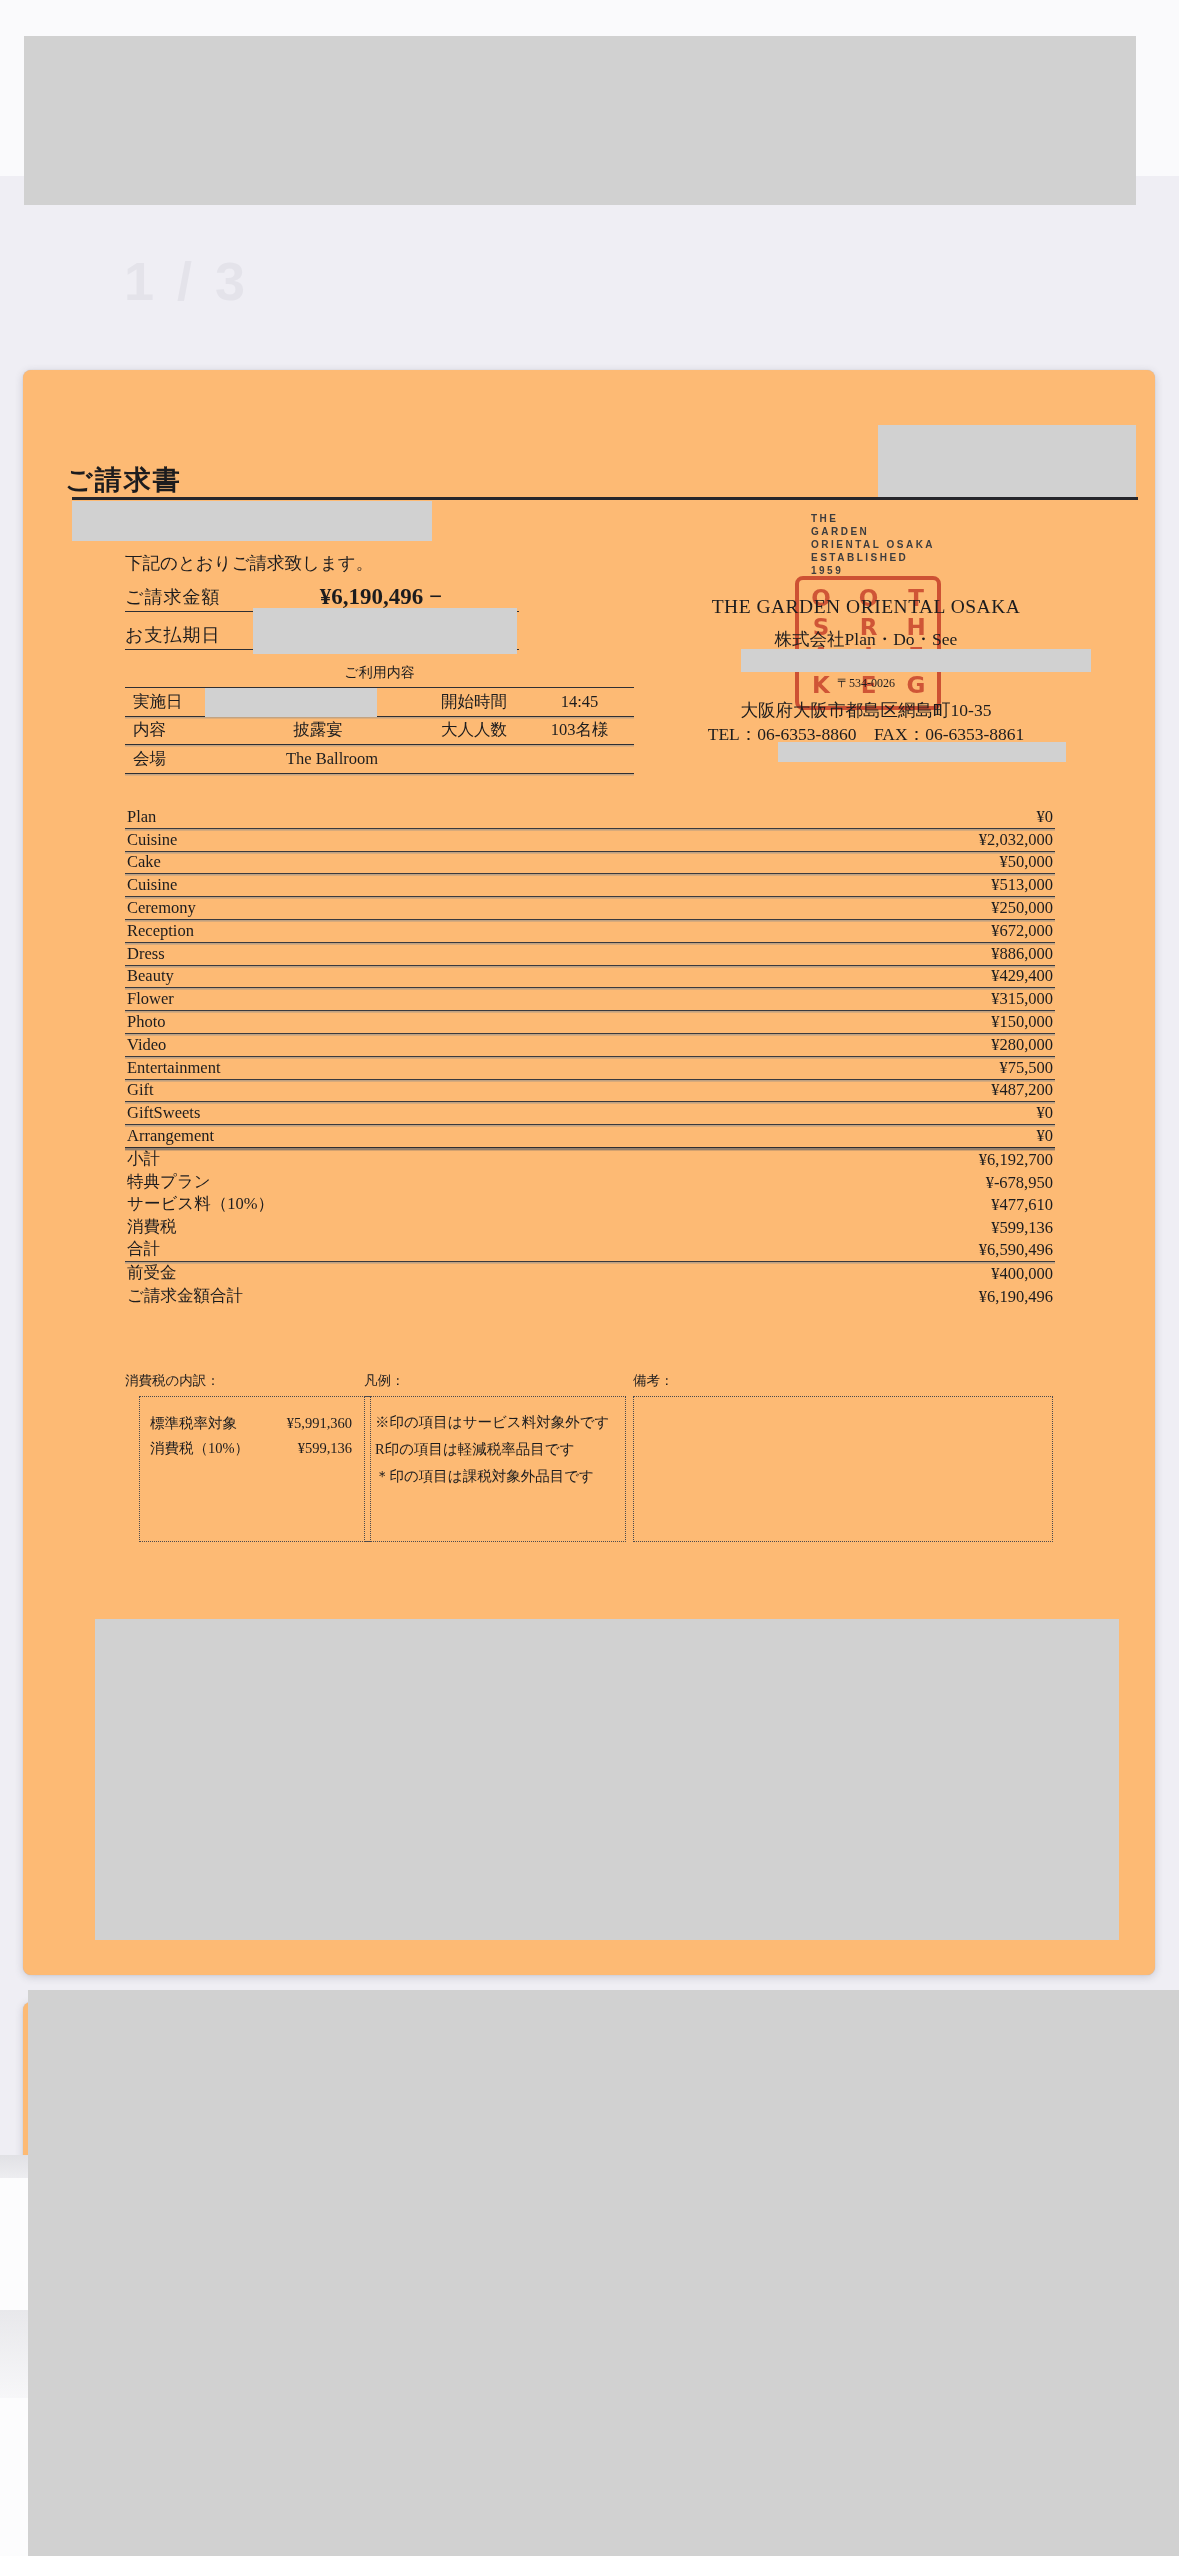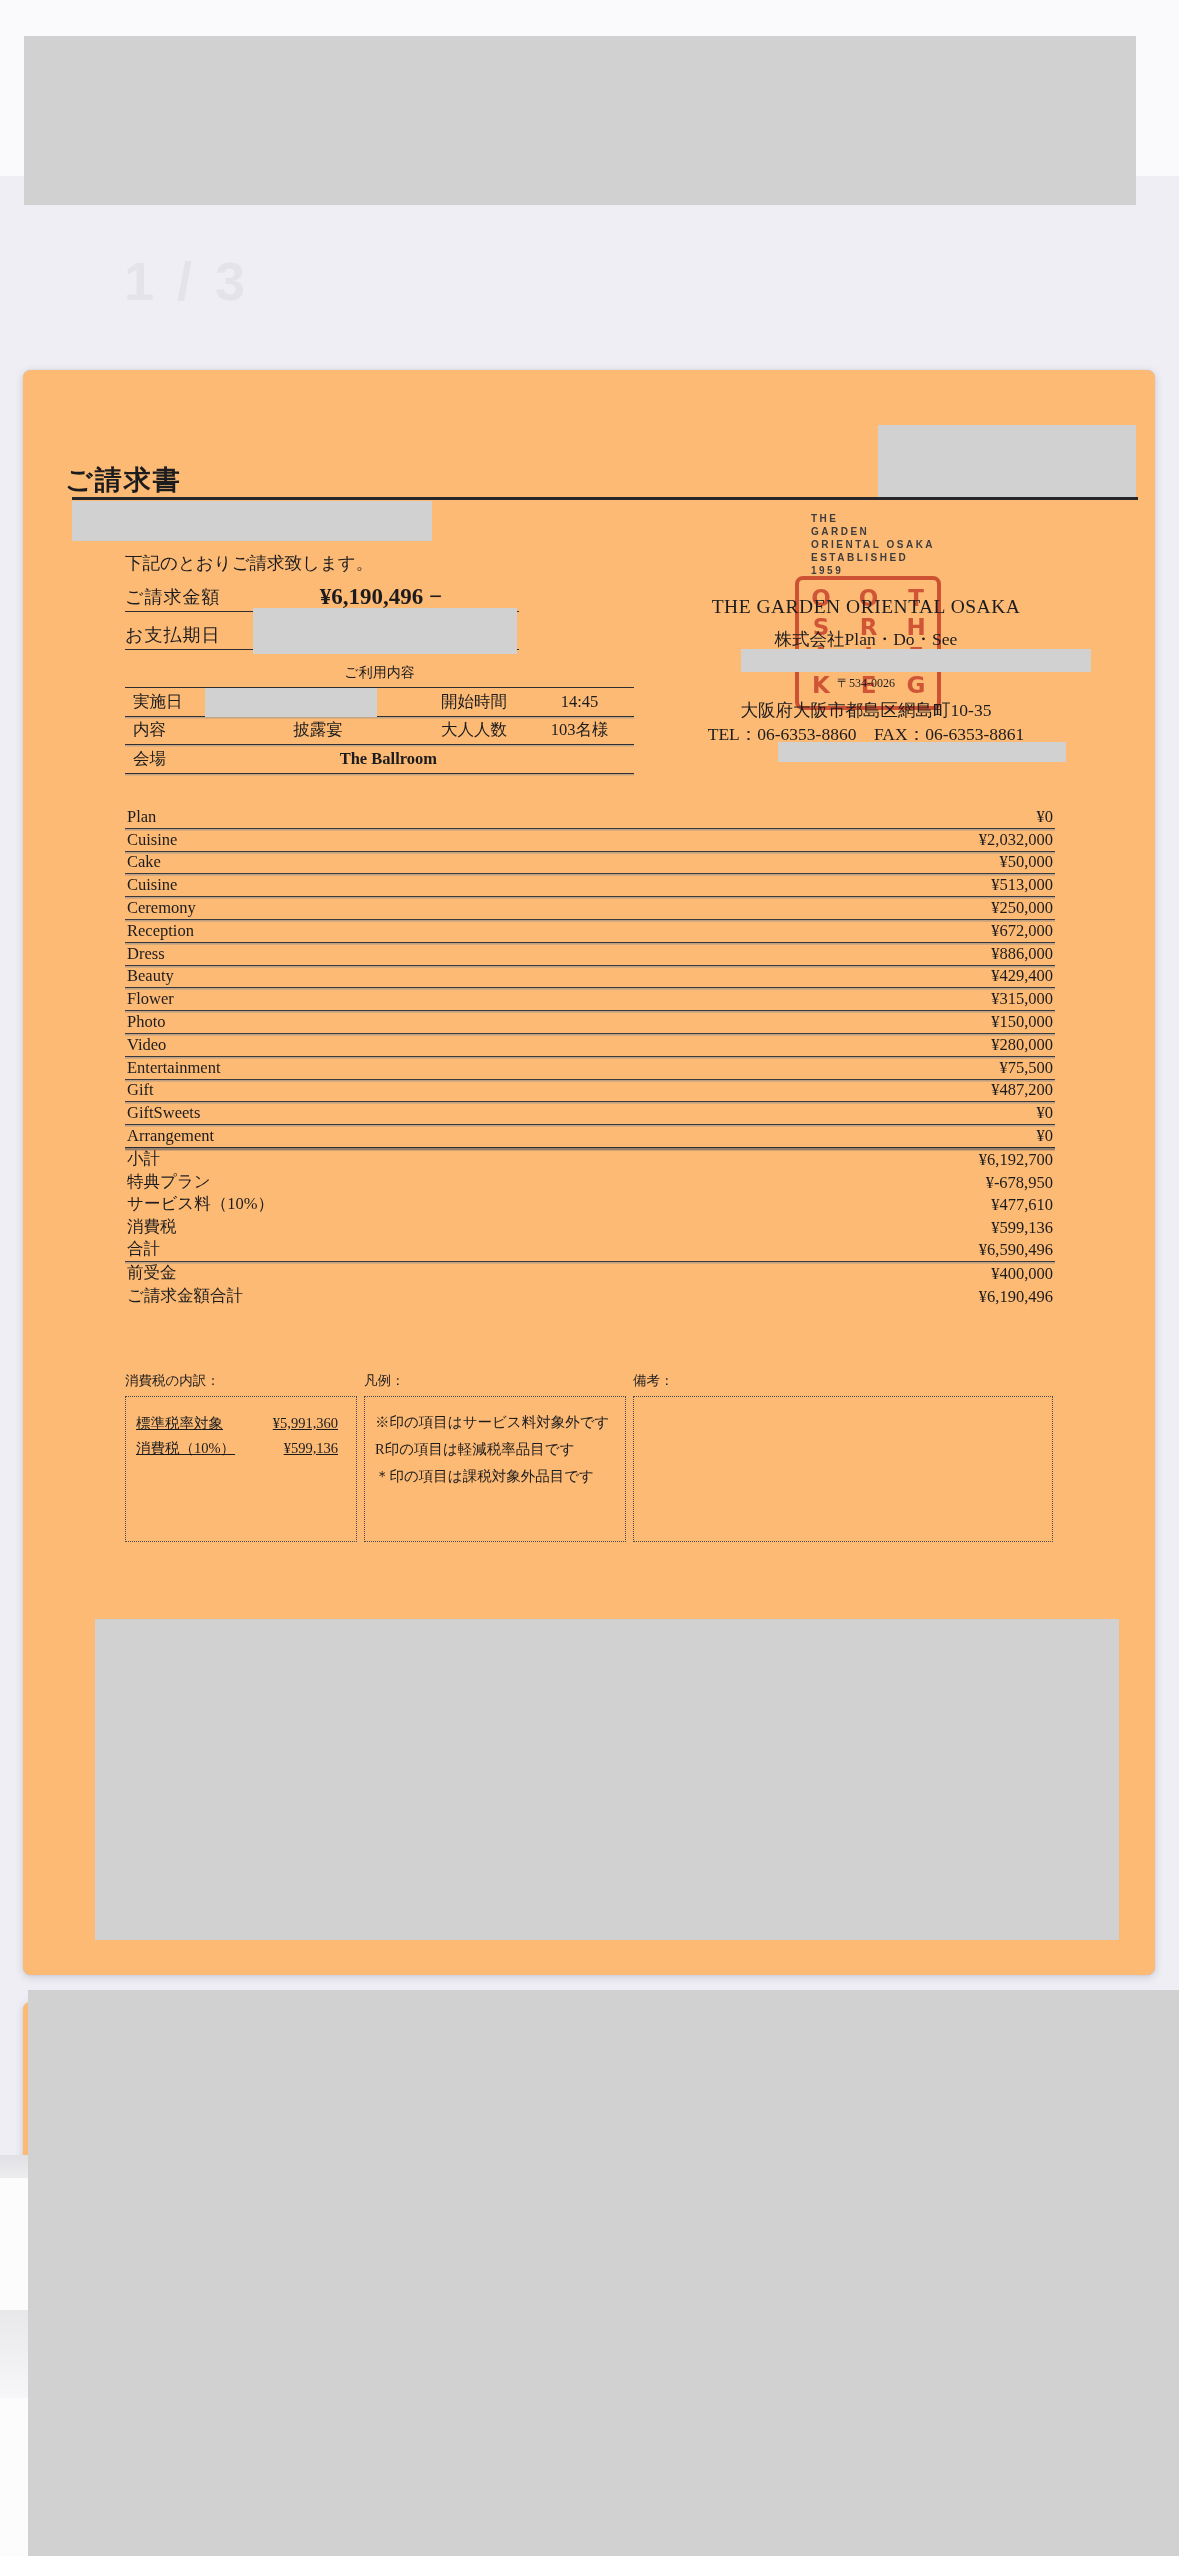--- a/index.html
+++ b/index.html
@@ -46,21 +46,21 @@
   .aval { flex:1; text-align:center; font-size:23px; font-weight:bold; padding-bottom:1px; }
 
   .usage-head { position:absolute; left:102px; top:294px; width:509px; text-align:center; font-size:14px; }
   .usage { position:absolute; left:102px; top:317px; width:509px; border-top:1.5px solid #2f2f33; }
   .urow {
     display:flex; align-items:center; height:27.6px; font-size:16.5px;
     border-bottom:1.4px solid #2f2f33; box-shadow:0 1.5px 0 rgba(140,140,140,.5);
   }
   .uc1 { width:80px; padding-left:8px; }
   .uc2 { width:210px; text-align:center; }
-  .uc2.left { text-align:right; padding-left:14px;font-weight:bold; }
+  .uc2.left { text-align:center; padding-left:14px; }
   .uc3 { width:102px; text-align:center; }
   .uc4 { flex:1; text-align:center; }
 
   .right-col { position:absolute; left:628px; top:142px; width:430px; text-align:center; }
   .logo {
     position:absolute; left:160px; top:0; text-align:left;
     font-family:"Liberation Sans","DejaVu Sans",sans-serif;
     font-size:10px; font-weight:bold; letter-spacing:2.5px;
     color:#3d3d3f; line-height:13px; white-space:nowrap;
   }
@@ -87,21 +87,21 @@
   }
   .irow.heavy { border-bottom:1.6px solid #2e2e32; box-shadow:0 2.4px 0 rgba(95,95,100,.65); }
   .srow {
     display:flex; justify-content:space-between; align-items:flex-end;
     height:22.8px; font-size:16.5px; padding:0 2px 1px 2px; box-sizing:border-box;
   }
   .srow.rule { border-bottom:1.3px solid #3a3a3e; box-shadow:0 1.6px 0 rgba(140,140,140,.55); }
 
   .box-label { position:absolute; top:1002px; font-size:13.5px; }
   .dbox { position:absolute; top:1026px; height:146px; border:1.5px dotted #4a4a4e; box-sizing:border-box; }
-  #tax-box     { left:102px; width:232px;text-decoration:underline; }
+  #tax-box     { left:116px; width:232px; }
   #legend-box  { left:341px; width:262px; }
   #remarks-box { left:610px; width:420px; }
   .tax-rows { padding-top:14px; }
   .tax-row { display:flex; justify-content:space-between; padding:0 18px 0 10px; font-size:14.5px; line-height:25px; }
   .legend-lines { padding:12px 10px; }
   .legend-line { font-size:14.5px; line-height:27px; }
 
   
   .bandA { position:absolute; left:0; top:2155px; width:28px; height:23px; background:linear-gradient(#e1e1e5,#ededf0); }
   .whitestrip { position:absolute; left:0; top:2178px; width:28px; height:378px; background:#fcfcfd; }

